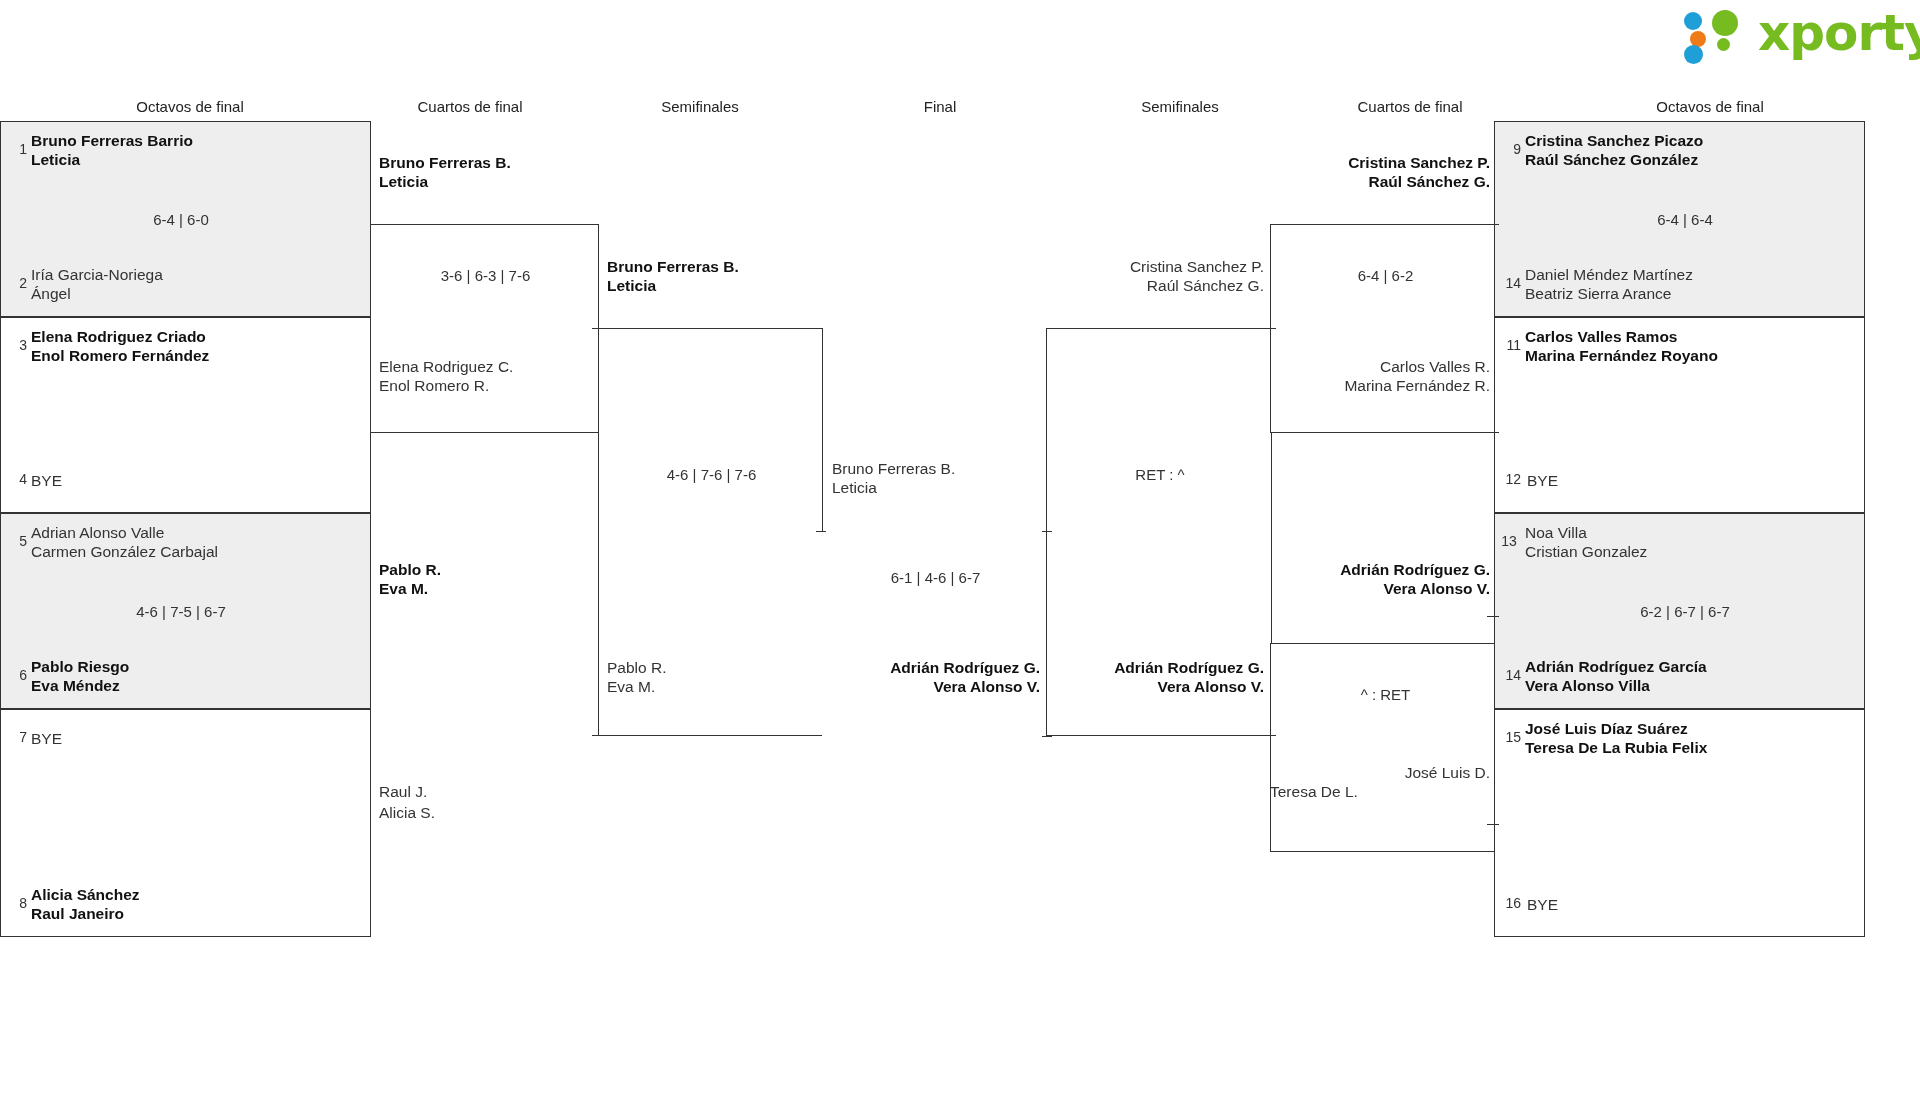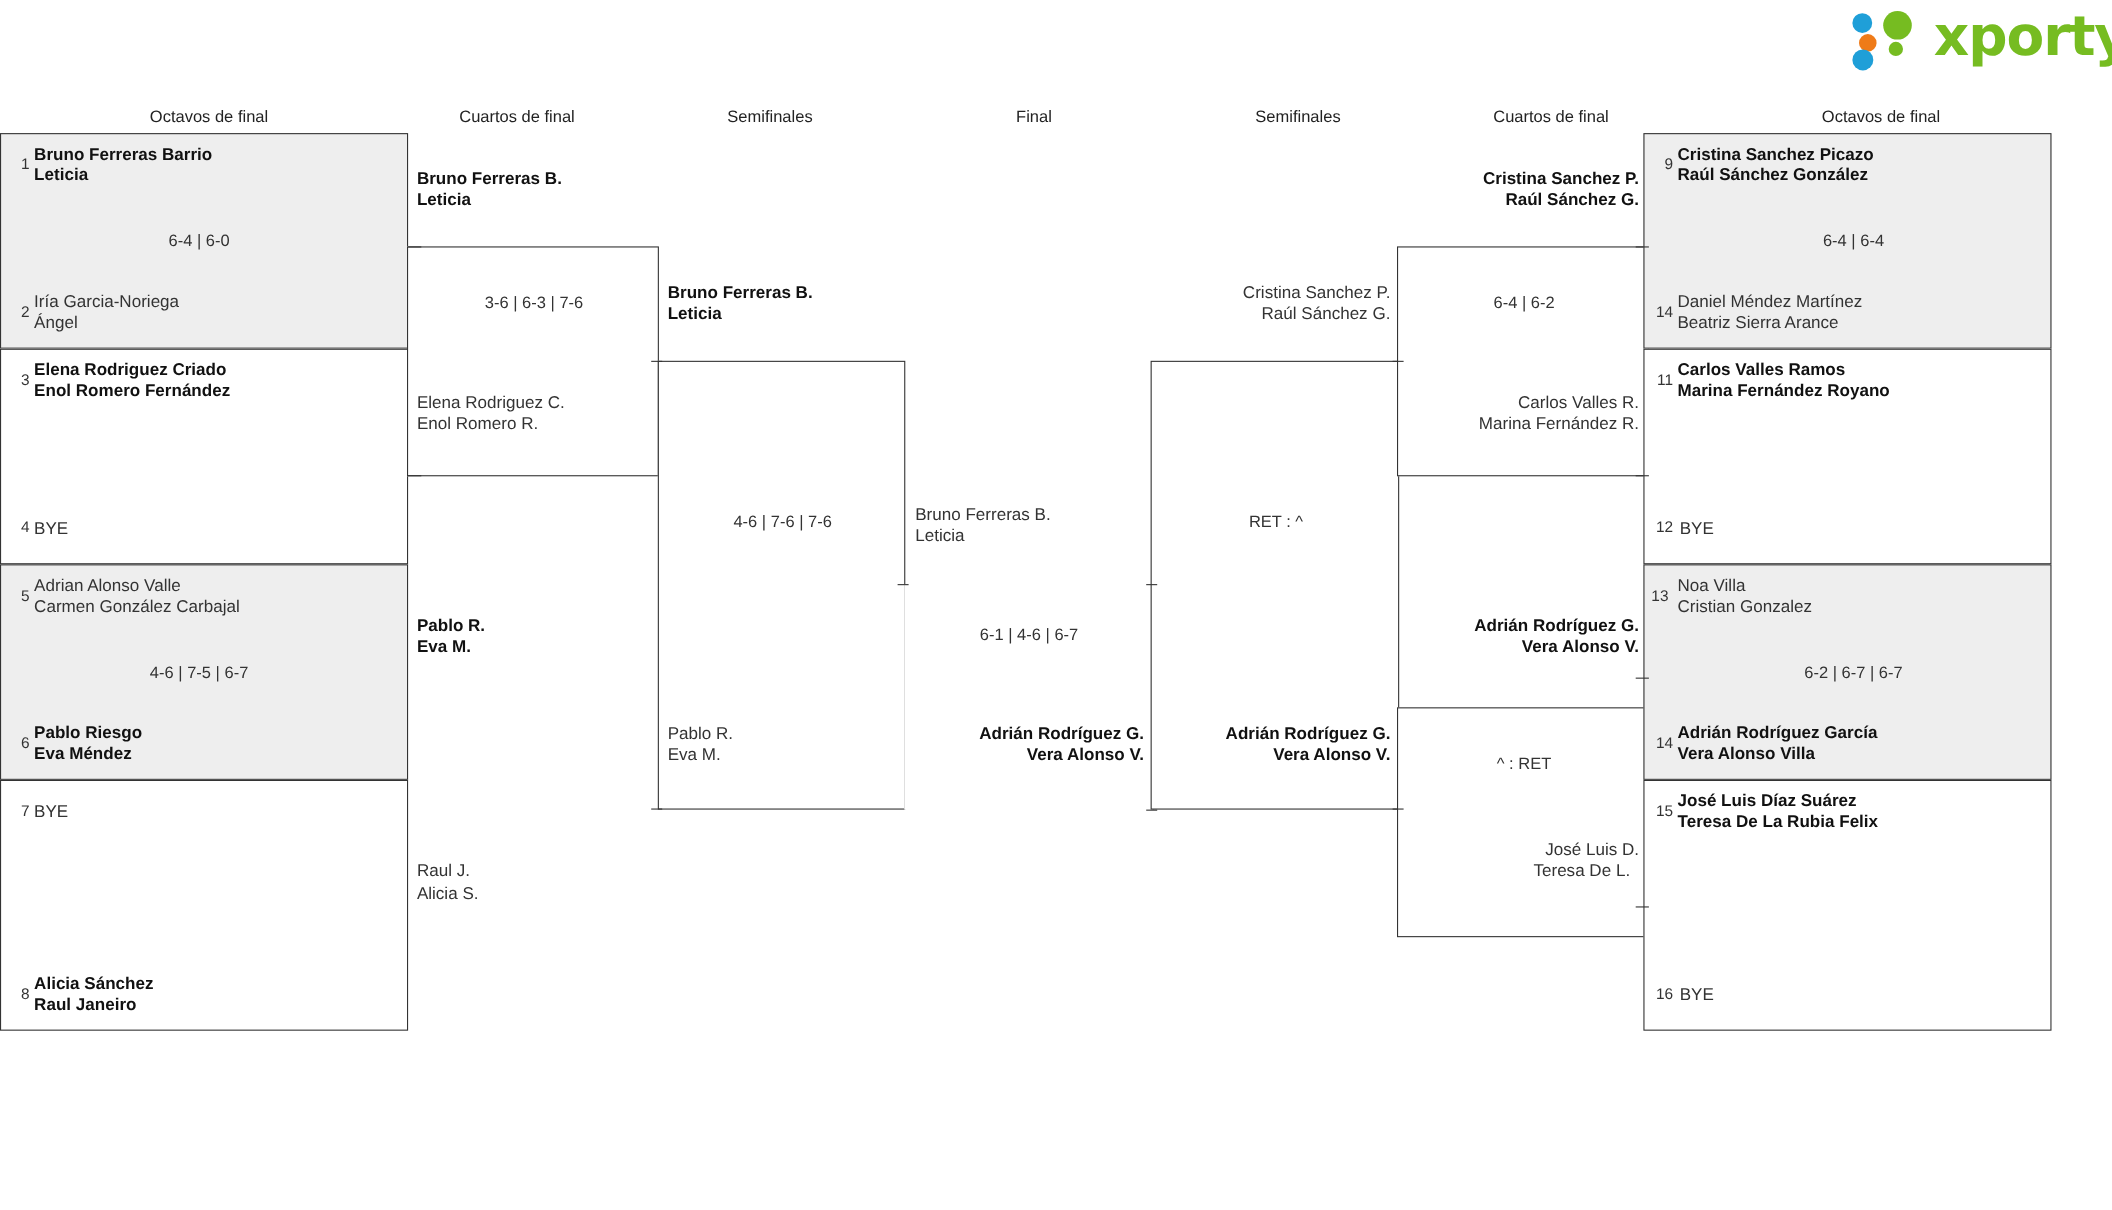--- a/index.html
+++ b/index.html
@@ -144,21 +144,21 @@
   <div class="team win" style="left:1270px;top:172px;width:220px;text-align:right;">Raúl Sánchez G.</div>
   <div class="team" style="left:1270px;top:357px;width:220px;text-align:right;">Carlos Valles R.</div>
   <div class="team" style="left:1270px;top:376px;width:220px;text-align:right;">Marina Fernández R.</div>
 
   <div class="mbox white" style="left:1270px;top:616px;width:229px;height:209px;margin-top:27px;">
     <div class="score" style="left:0px;top:42px;width:229px;text-align:center;">^ : RET</div>
   </div>
   <div class="team win" style="left:1270px;top:560px;width:220px;text-align:right;">Adrián Rodríguez G.</div>
   <div class="team win" style="left:1270px;top:579px;width:220px;text-align:right;">Vera Alonso V.</div>
   <div class="team" style="left:1270px;top:763px;width:220px;text-align:right;">José Luis D.</div>
-  <div class="team" style="left:1328px;top:782px;width:220px;text-align:center;">Teresa De L.</div>
+  <div class="team" style="left:1270px;top:782px;width:220px;text-align:left;">Teresa De L.</div>
 
   <div class="mbox shade" style="left:1494px;top:121px;width:371px;height:196px;">
     <div class="seed" style="left:2px;top:19px;">9</div>
     <div class="team win" style="left:30px;top:9px;">Cristina Sanchez Picazo</div>
     <div class="team win" style="left:30px;top:28px;">Raúl Sánchez González</div>
     <div class="score" style="left:10px;top:89px;width:360px;text-align:center;">6-4 | 6-4</div>
     <div class="seed" style="left:2px;top:153px;">14</div>
     <div class="team" style="left:30px;top:143px;">Daniel Méndez Martínez</div>
     <div class="team" style="left:30px;top:162px;">Beatriz Sierra Arance</div>
   </div>

